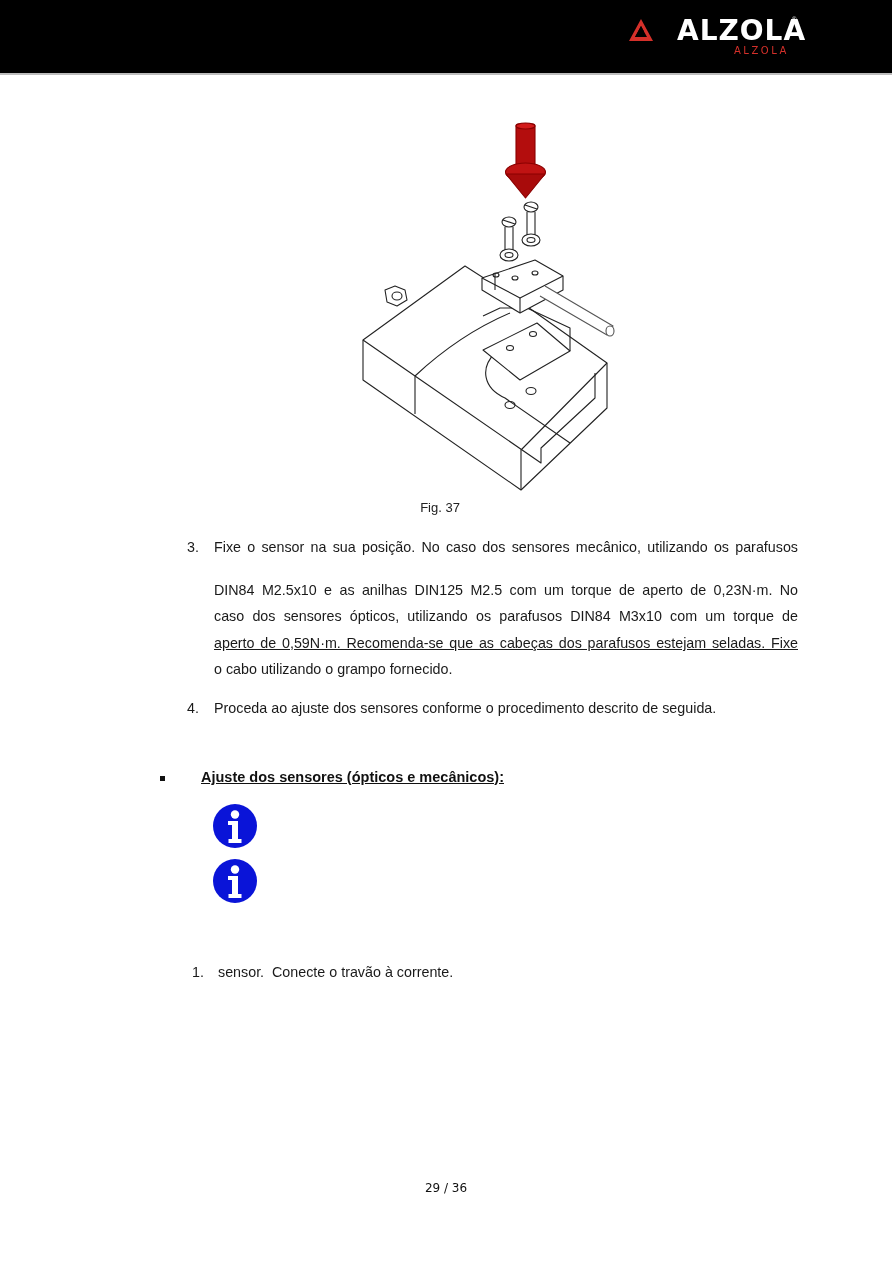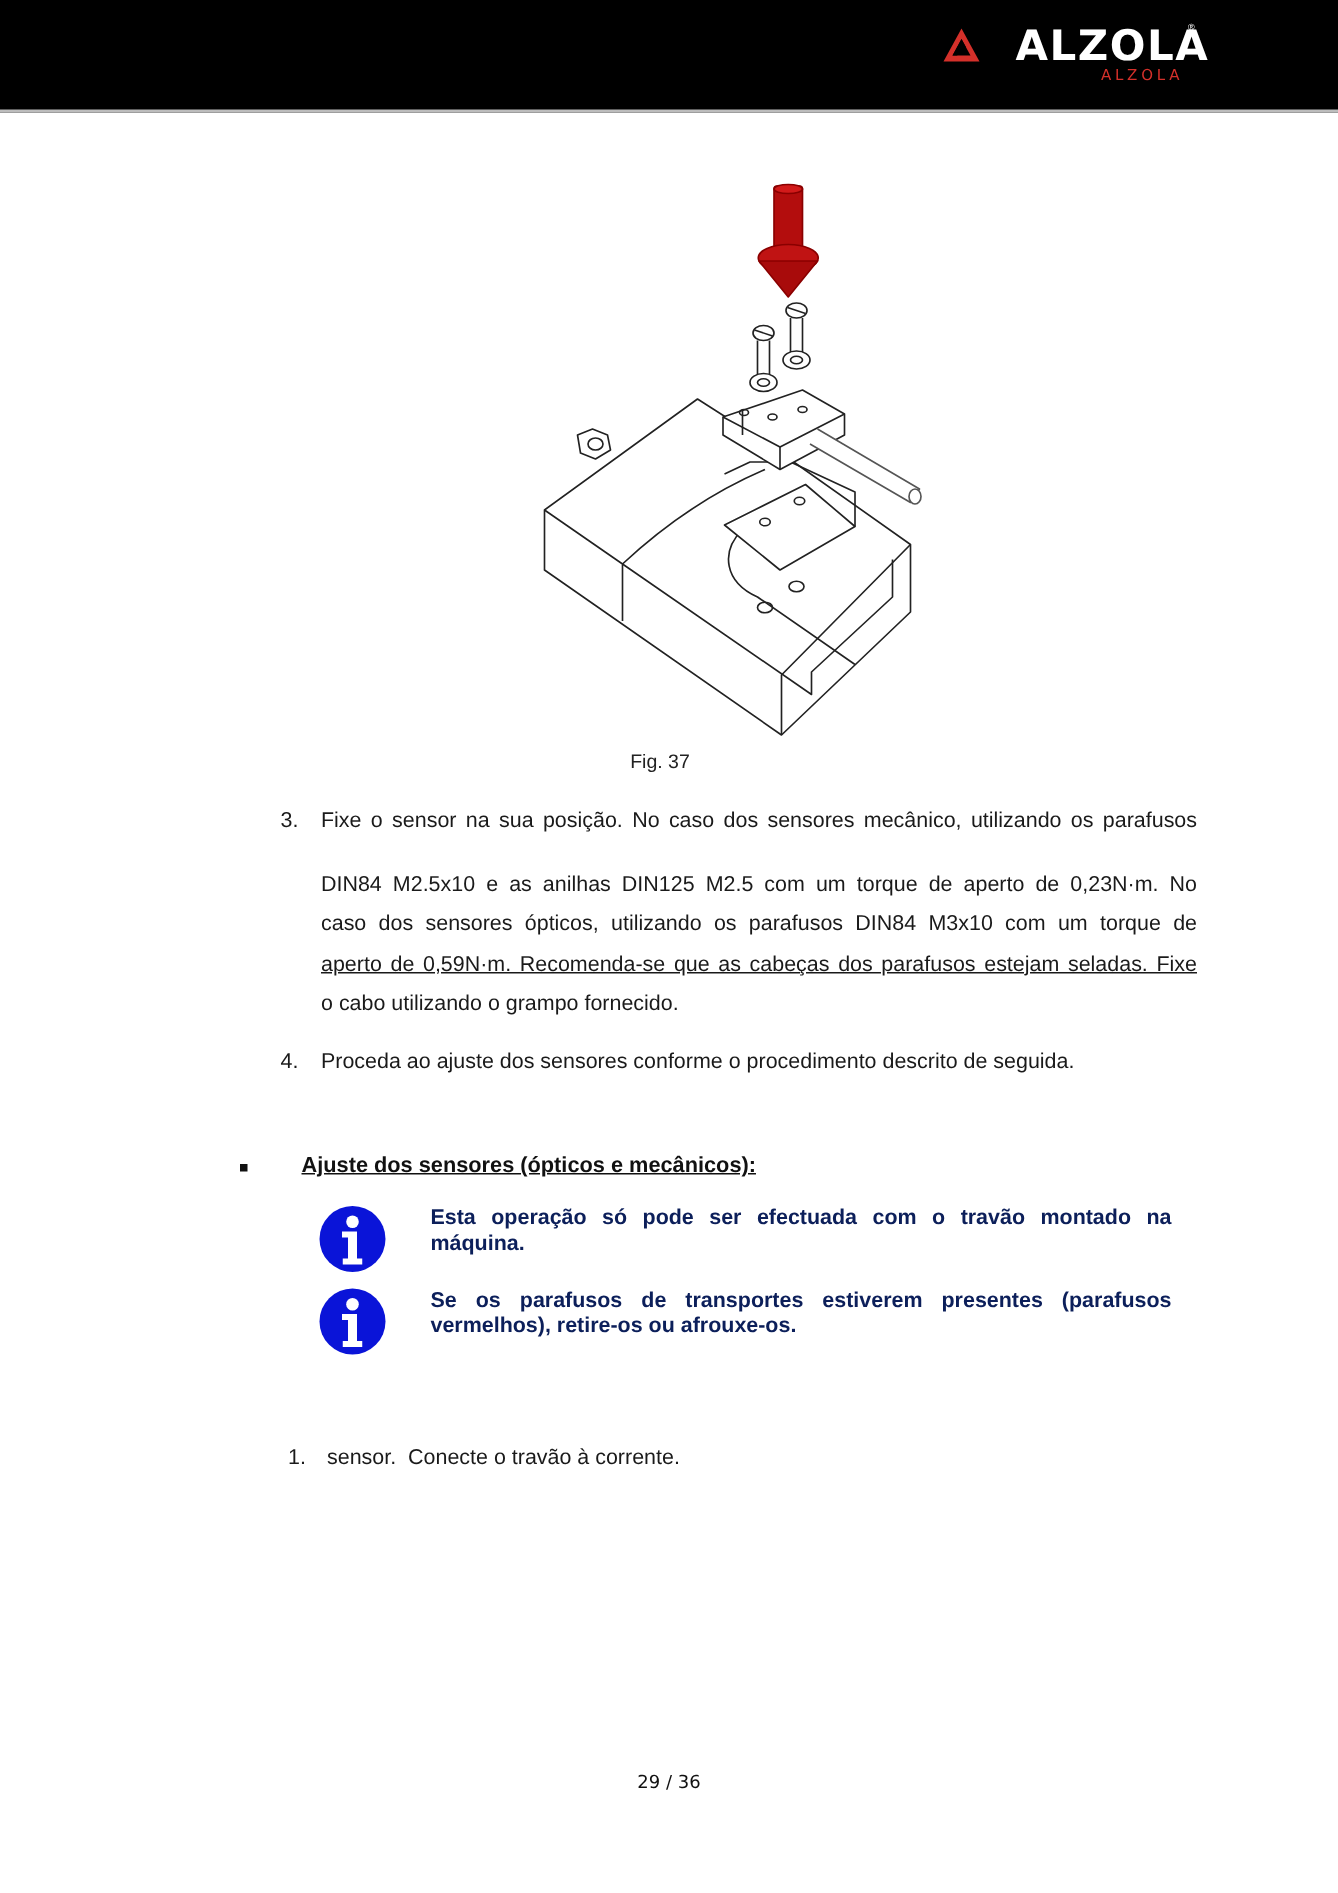--- a/index.html
+++ b/index.html
@@ -124,31 +124,29 @@
   <span class="t">Ajuste dos sensores (ópticos e mecânicos):</span>
 </div>
 
 <div class="note" style="top:804px; height:44px;">
   <div class="icon">
     <svg viewBox="0 0 44 44" width="44" height="44">
       <circle cx="22" cy="10.5" r="4.2" fill="#fff"></circle>
       <path d="M15 17 H25 V35 H28.5 V39 H15.5 V35 H19 V21 H15 Z" fill="#fff"></path>
     </svg>
   </div>
-  <div class="txt">Esta operação só pode ser efectuada com o travão montado na máquina.</div>
 </div>
 
 <div class="note" style="top:859px; height:44px;">
   <div class="icon">
     <svg viewBox="0 0 44 44" width="44" height="44">
       <circle cx="22" cy="10.5" r="4.2" fill="#fff"></circle>
       <path d="M15 17 H25 V35 H28.5 V39 H15.5 V35 H19 V21 H15 Z" fill="#fff"></path>
     </svg>
   </div>
-  <div class="txt">Se os parafusos de transportes estiverem presentes (parafusos vermelhos), retire-os ou afrouxe-os.</div>
 </div>
 
 <div class="step" style="left:192px; top:959px; width:607px; height:54px;">
   <span class="num">1.</span>
   <div class="txt" style="left:26px; top:0; width:580px;">
     <div style="white-space:pre;">sensor.  Conecte o travão à corrente.</div>
   </div>
 </div>
 
 <div class="pagenum">29 / 36</div>

